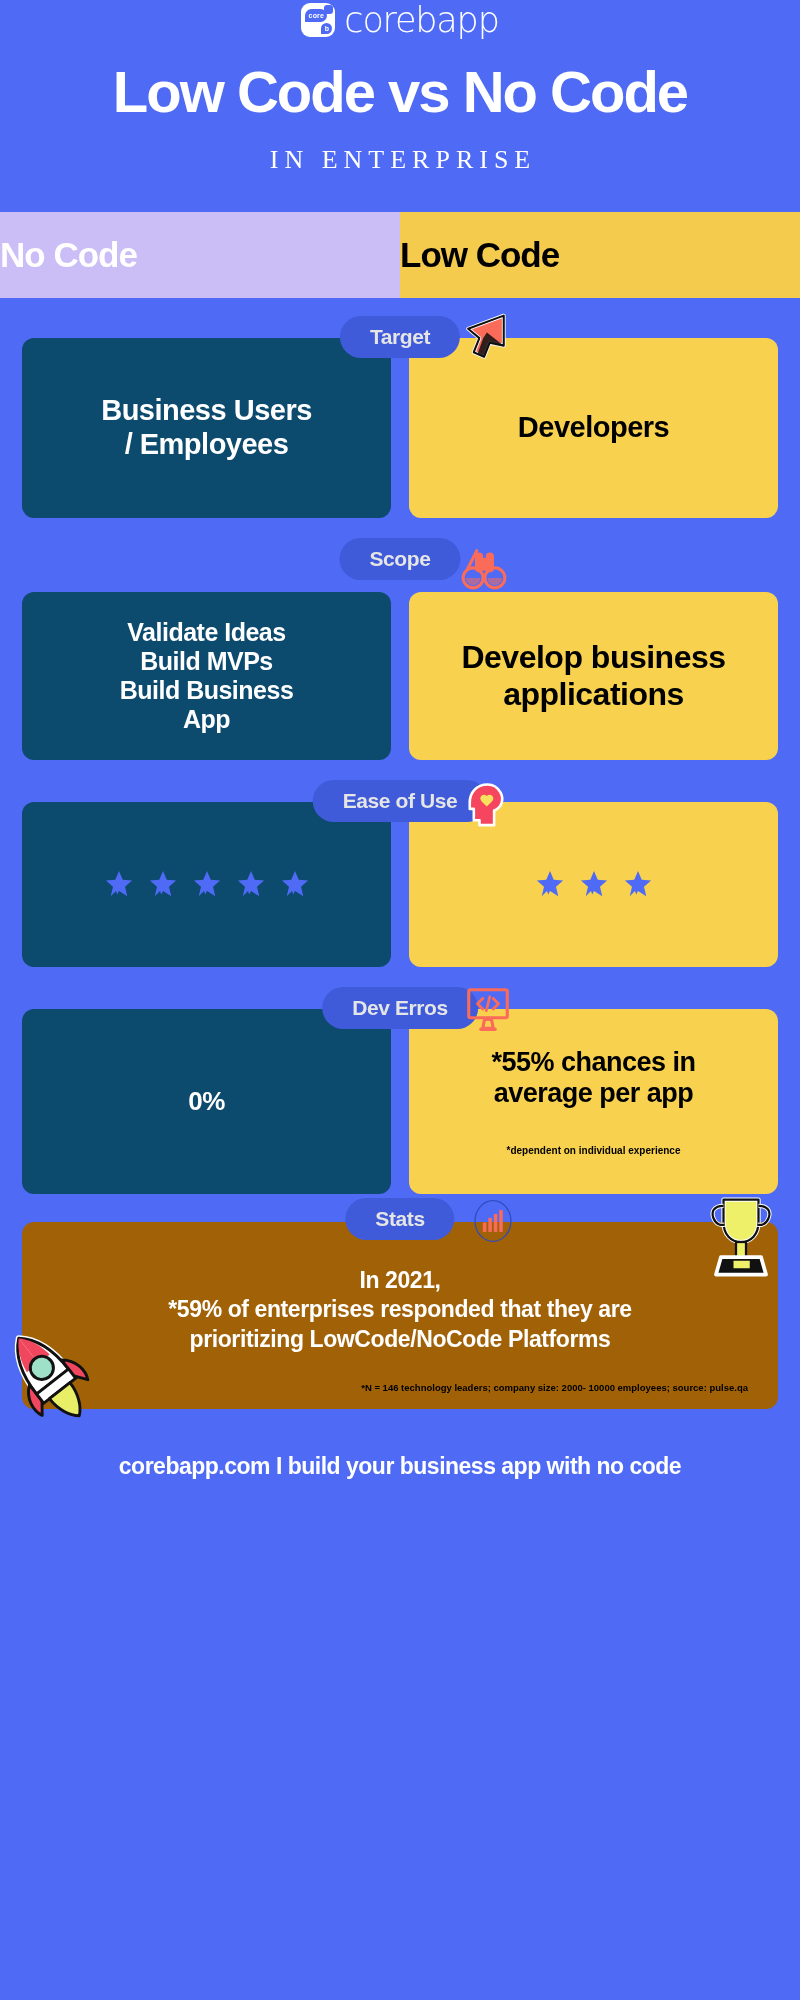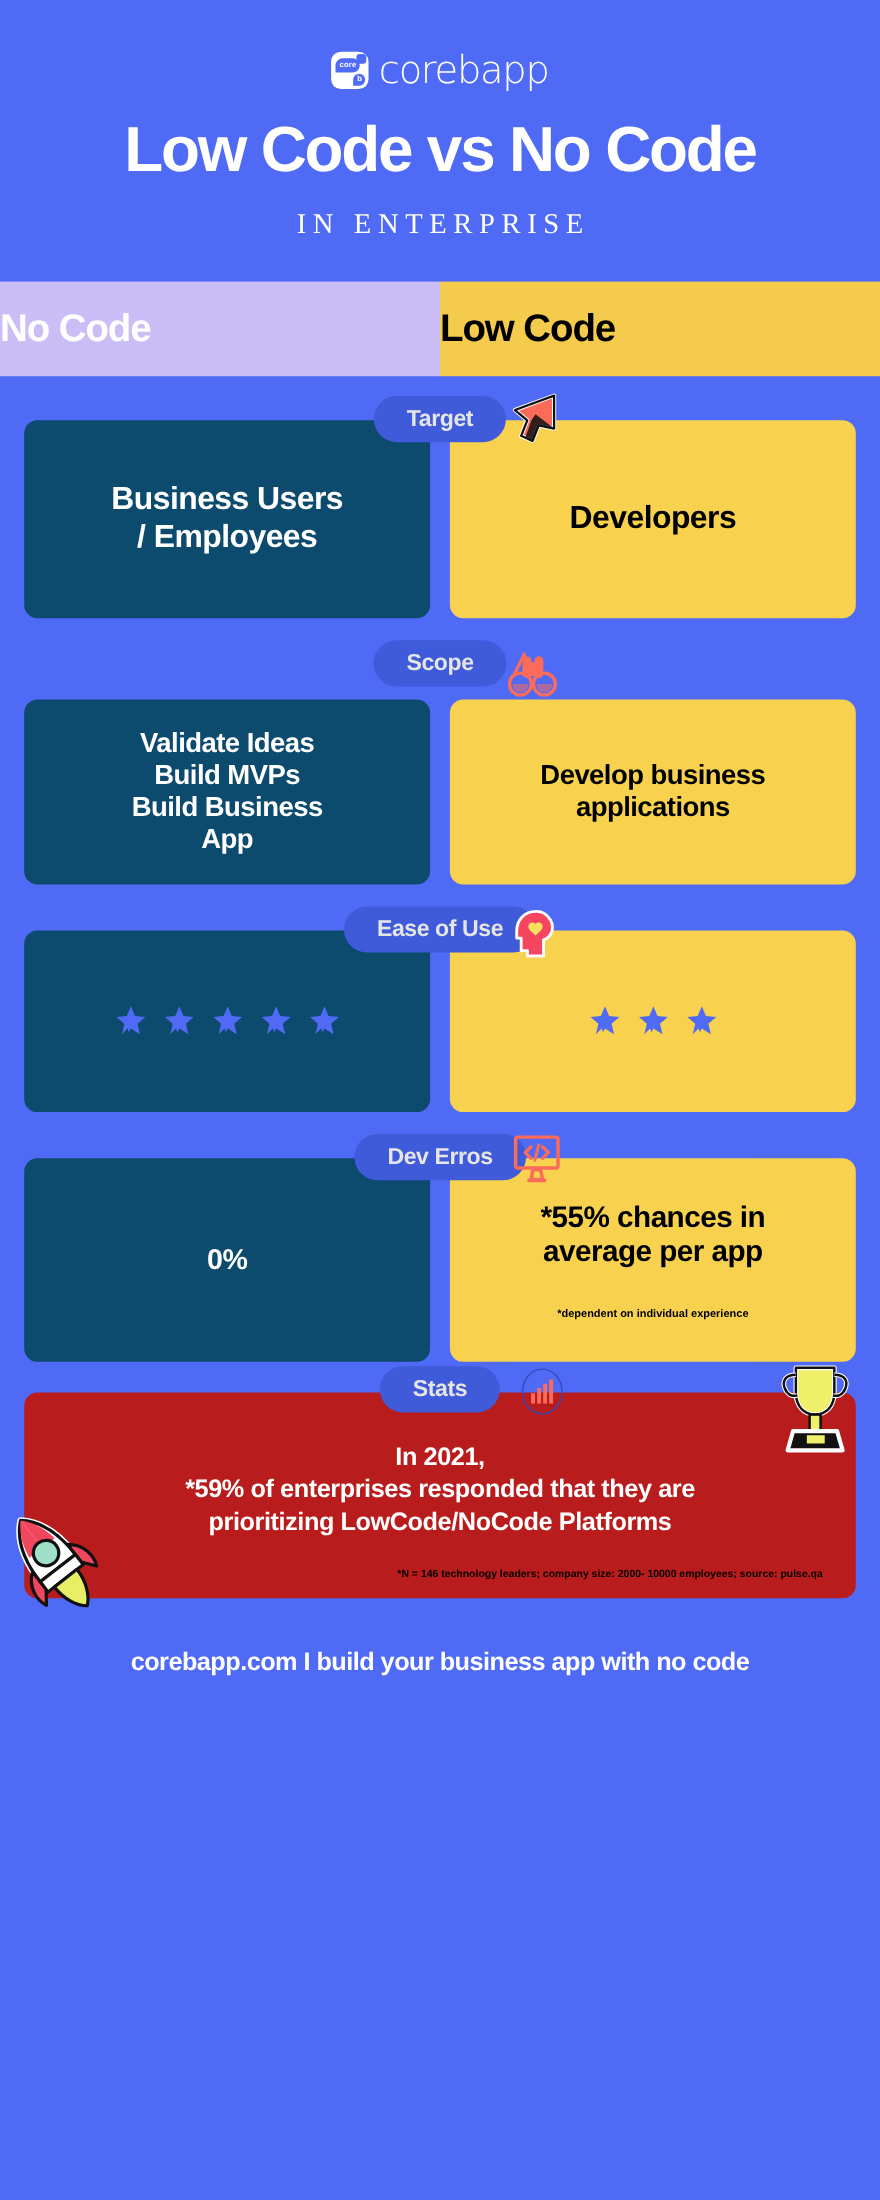--- a/index.html
+++ b/index.html
@@ -6,21 +6,21 @@
   html,body { width:800px; }
   body {
     font-family: "Liberation Sans", sans-serif;
     background:#4f6bf6;
     width:800px; height:2000px;
     position:relative; overflow:hidden;
   }
   .page { position:relative; width:800px; height:2000px; background:#4f6bf6; }
 
   
-  .top { padding-top:44px; text-align:center; }
+  .top { text-align:center; }
   .logo-row { display:flex; align-items:center; justify-content:center; gap:9px; }
   .logo-mark {
     width:34px; height:34px; background:#ffffff; border-radius:9px;
     position:relative; flex:0 0 auto;
   }
   .logo-mark .lm-core {
     position:absolute; left:4px; top:6px; width:22px; height:13px;
     background:#4f6bf6; border-radius:7px 7px 7px 0;
     color:#ffffff; font-size:7px; line-height:13px; text-align:center;
     font-weight:bold; letter-spacing:.2px;
@@ -78,36 +78,36 @@
   }
   .deco { position:absolute; z-index:6; pointer-events:none; }
 
   
   .r1 .card { height:180px; }
   .r1 .card.left .card-text { font-size:29px; }
   .r1 .card.right .card-text { font-size:29px; }
 
   .r2 .card { height:168px;margin-top:32px; }
   .r2 .card.left .card-text { font-size:25px; }
-  .r2 .card.right .card-text { font-size:25px; }
+  .r2 .card.right .card-text { font-size:32px; }
 
   .r3 .card { height:165px; }
   .r4 .card { height:185px; align-items:center; }
   .r4 .card.left .card-text { font-size:26px; font-weight:bold; }
   .r4 .card.right { flex-direction:column; justify-content:center; }
   .r4 .card.right .card-text { font-size:27px; }
   .r4 .note { font-size:10px; font-weight:bold; margin-top:36px; color:#000; }
 
   .stars { display:flex; gap:14px; }
   .star { width:30px; height:30px; }
 
   
   .stats-wrap { position:relative; margin-top:28px; padding:0 22px; }
   .stats-card {
-    background:#b91c1c; border-radius:12px; padding:44px 30px 16px;
+    background:#a16207; border-radius:12px; padding:44px 30px 16px;
     text-align:center; position:relative; min-height:150px;
   }
   .stats-text { color:#ffffff; font-weight:bold; font-size:23px; line-height:1.28; letter-spacing:-.4px; }
   .stats-note { color:#000000; font-size:9.5px; font-weight:bold; text-align:right; margin-top:28px; }
 
   .footer {
     text-align:center; color:#ffffff; font-weight:bold;
     font-size:23px; letter-spacing:-.5px; margin-top:44px;
   }
 </style>

